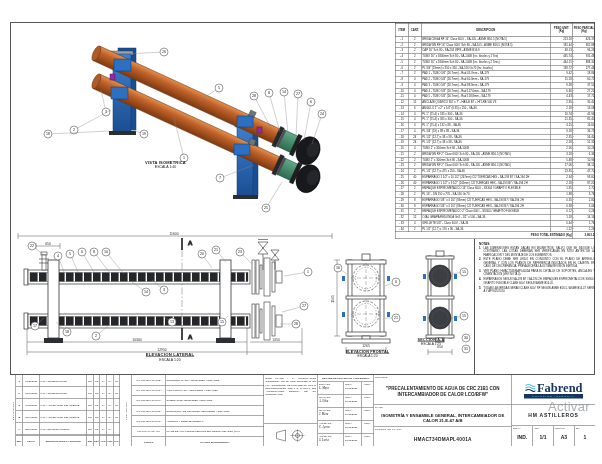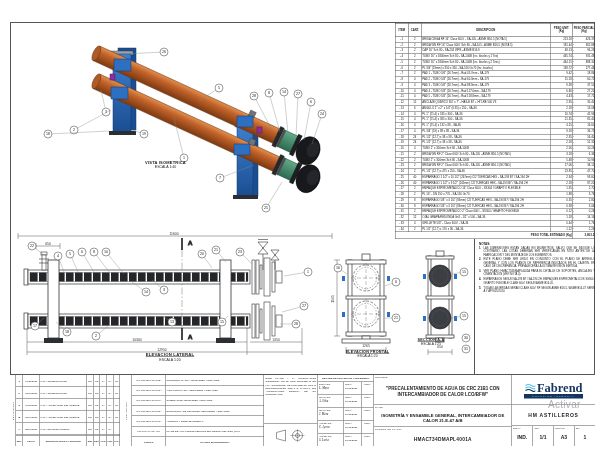--- a/index.html
+++ b/index.html
@@ -80,21 +80,21 @@
   .logo-bar{width:118px;height:9px;background:#16355E;color:#6FD1F2;font-size:4.5px;letter-spacing:2.2px;
             display:flex;align-items:center;justify-content:center;margin-top:1px}
   .company-sec{height:42px;border-bottom:1px solid #555;display:flex;align-items:center;justify-content:center;
                font-size:10px;font-weight:bold;letter-spacing:1.5px}
   .meta-sec{height:42px;display:flex}
   .meta-cell{flex:1;border-right:1px solid #555;position:relative;display:flex;align-items:center;justify-content:center}
   .meta-cell:last-child{border-right:none}
   .meta-lbl{position:absolute;top:1px;left:2px;font-size:4px;color:#333}
   .meta-val{font-size:10px;font-weight:bold;margin-top:3px}
 
-  .wm{left:548px;top:399px;font-size:10px;color:#8a9096;opacity:.7;letter-spacing:.3px}
+  .wm{left:548px;top:399px;font-size:13px;color:#8a9096;opacity:.7;letter-spacing:.3px}
 </style>
 </head>
 <body>
 
 <div class="page">
   <div class="abs sheet"></div>
 
   <svg class="abs" style="left:14px;top:30px" width="380" height="200" viewBox="0 0 380 200">
     <defs>
       <linearGradient id="pg" x1="0" y1="0" x2="0" y2="1">

